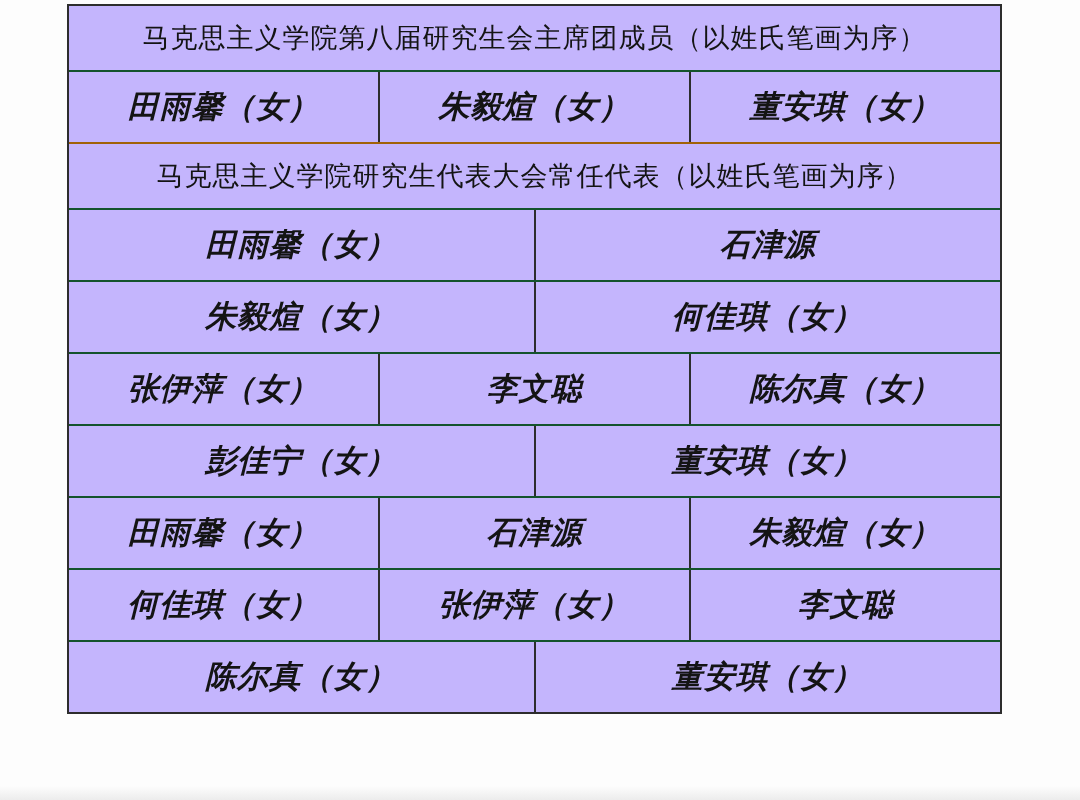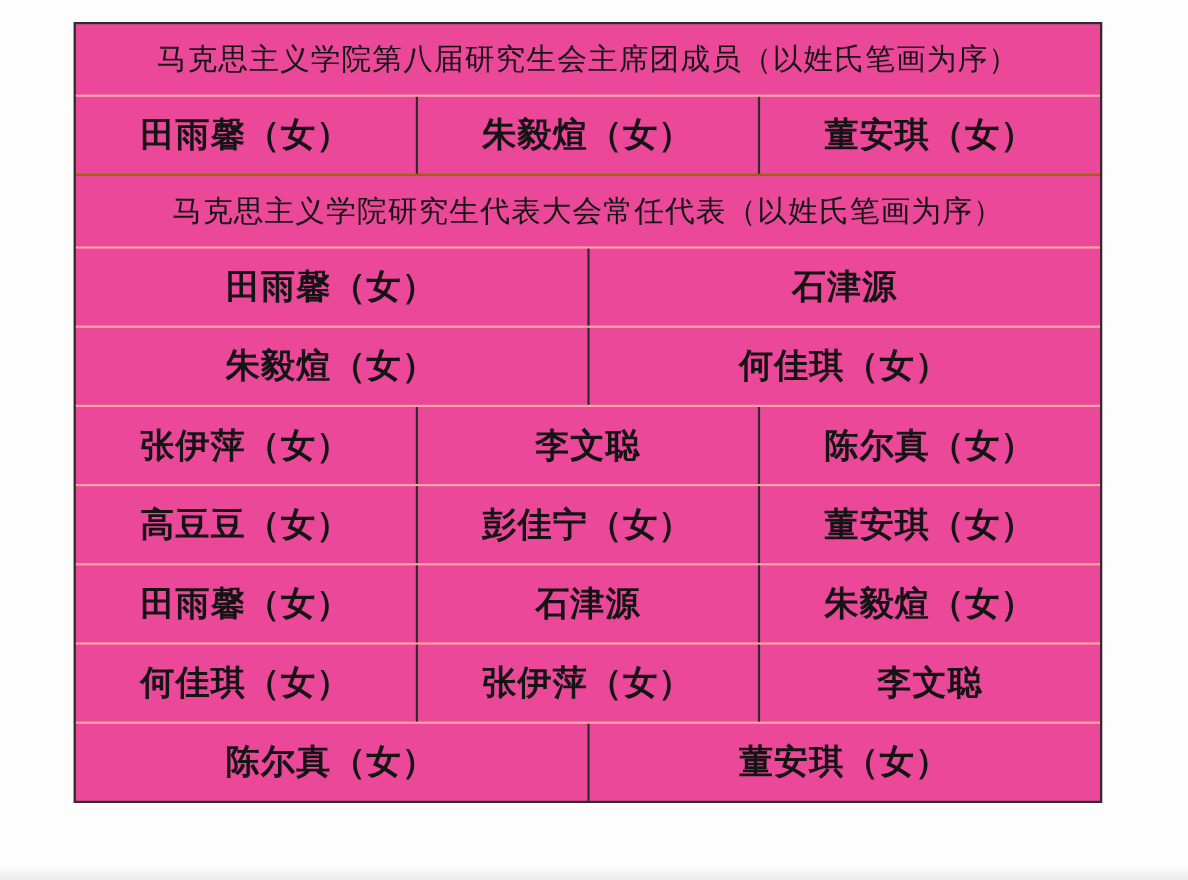--- a/index.html
+++ b/index.html
@@ -10,44 +10,45 @@
     position: relative;
     width: 1080px;
     height: 800px;
     background: #fdfdfd;
     overflow: hidden;
     font-family: "Liberation Sans", "DejaVu Sans", sans-serif;
   }
   .doc-table {
     position: absolute;
     left: 67px;
-    top: 20px;
+    top: 4px;
     width: 931px;
     border: 2px solid #2d2d2d;
-    background: #ec4899;
+    background: #c4b5fd;
     color: #141414;
   }
   .section-header {
     height: 64px;
     display: flex;
     align-items: center;
     justify-content: center;
     font-size: 27px;
     font-weight: 400;
     letter-spacing: 1px;
     border-top: 2px solid #a16207;
     white-space: nowrap;
   }
   .section-header.first {
     border-top: none;
   }
   .row {
     display: flex;
     height: 70px;
-    border-top: 2px solid #fca5a5;
+    border-top: 2px solid #14532d;
+    font-style: italic;
   }
   .cell {
     flex: 1 1 0;
     display: flex;
     align-items: center;
     justify-content: center;
     font-size: 31px;
     font-weight: 700;
     letter-spacing: 1px;
     border-left: 2px solid #2d2d2d;
@@ -86,21 +87,20 @@
     <div class="row">
       <div class="cell">朱毅煊（女）</div>
       <div class="cell">何佳琪（女）</div>
     </div>
     <div class="row">
       <div class="cell">张伊萍（女）</div>
       <div class="cell">李文聪</div>
       <div class="cell">陈尔真（女）</div>
     </div>
     <div class="row">
-      <div class="cell">高豆豆（女）</div>
       <div class="cell">彭佳宁（女）</div>
       <div class="cell">董安琪（女）</div>
     </div>
 
     <div class="row">
       <div class="cell">田雨馨（女）</div>
       <div class="cell">石津源</div>
       <div class="cell">朱毅煊（女）</div>
     </div>
     <div class="row">

